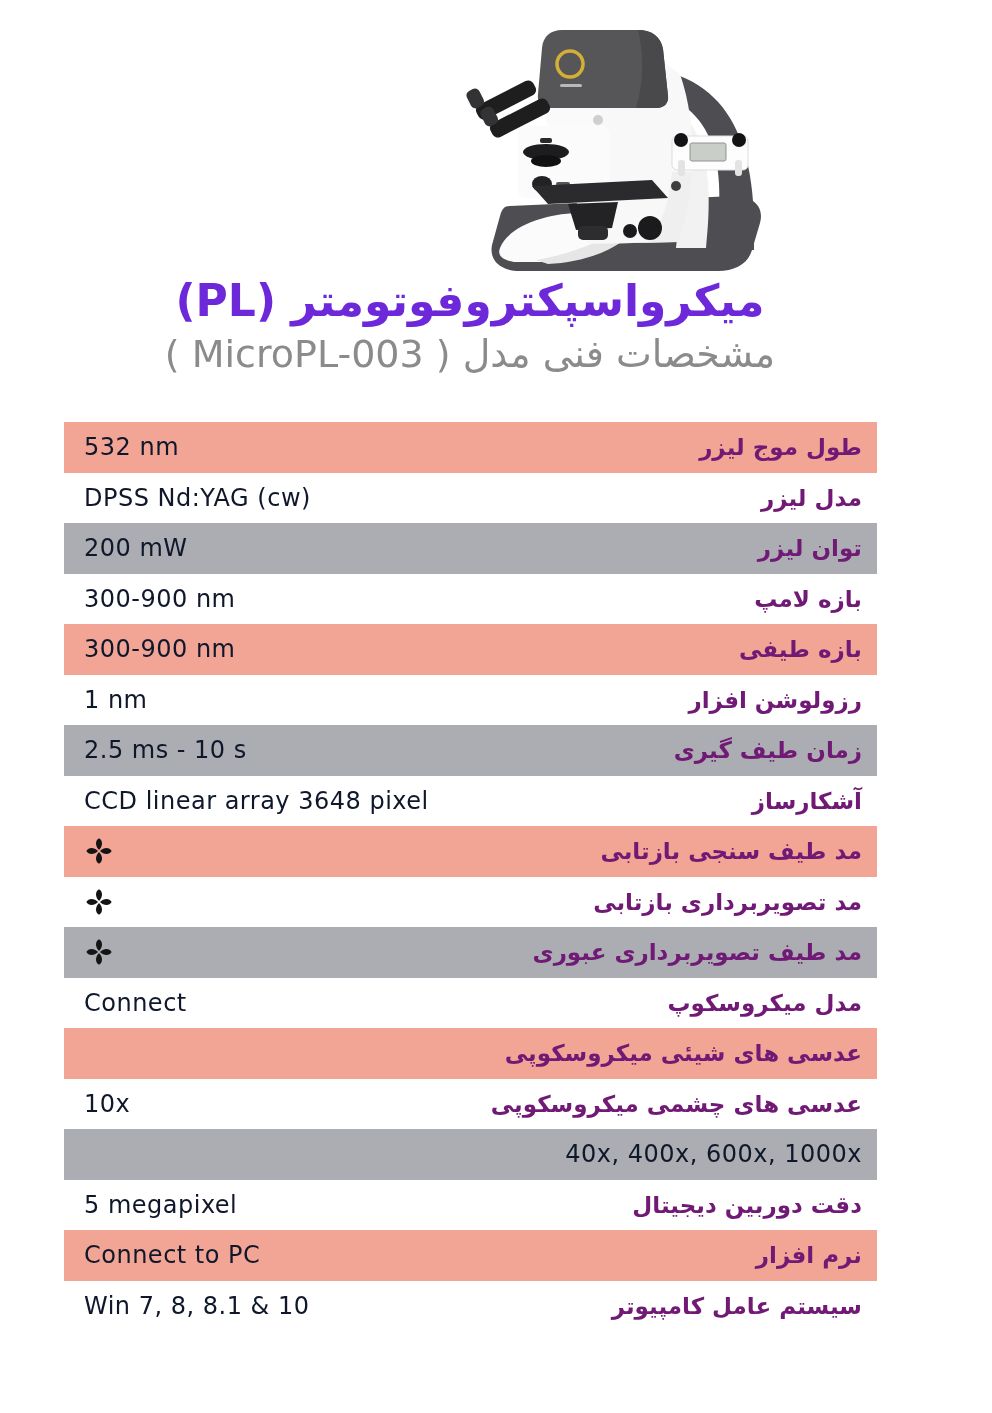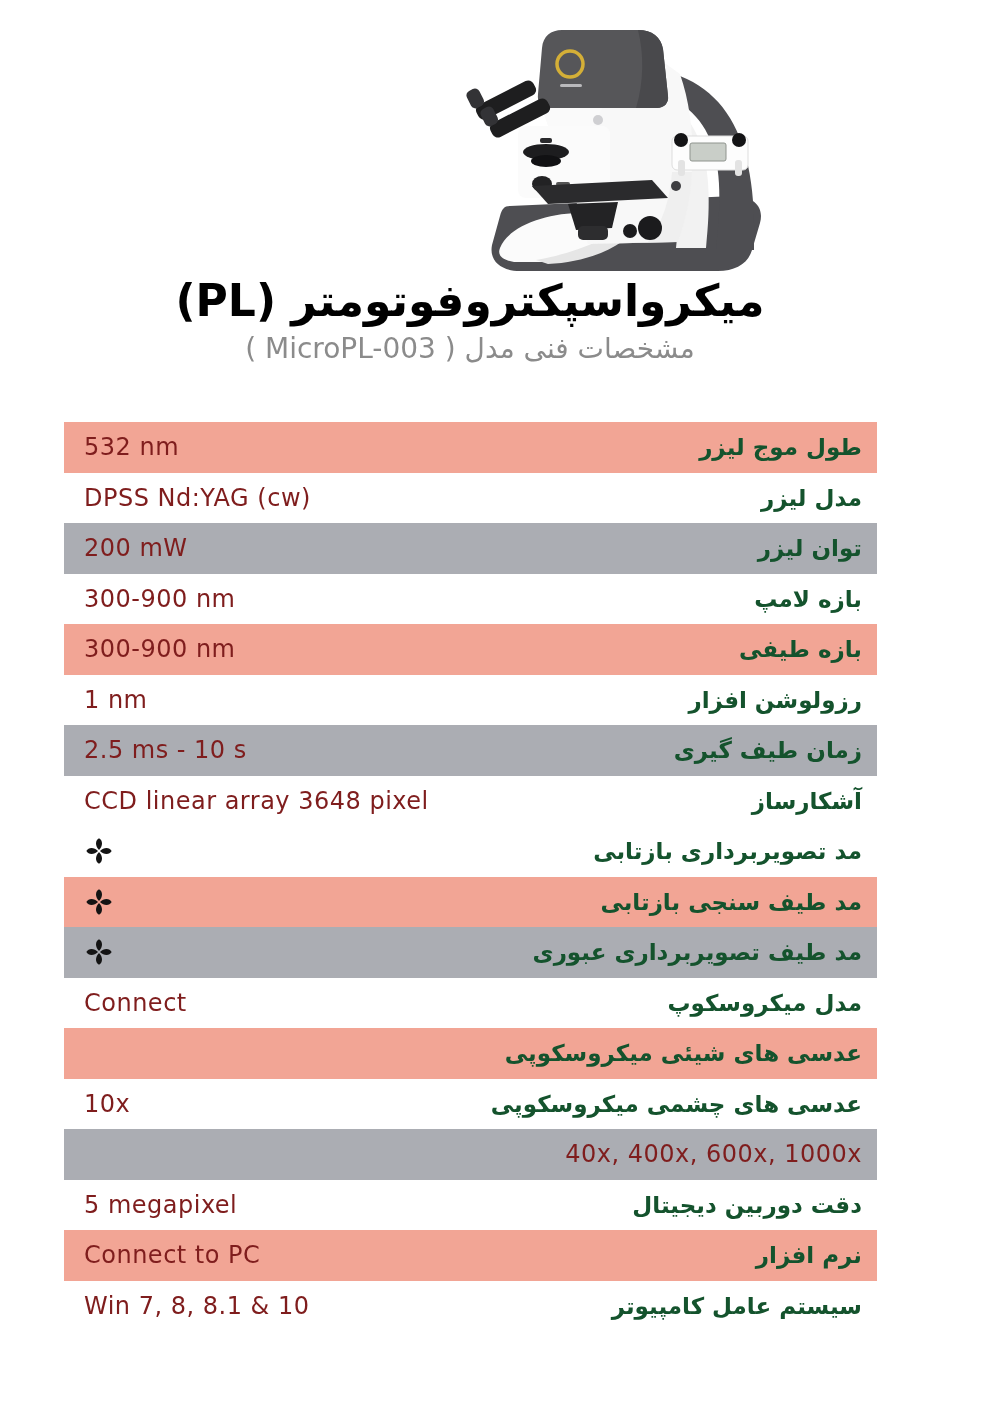--- a/index.html
+++ b/index.html
@@ -2,33 +2,33 @@
 <html lang="fa"><head>
 <meta charset="utf-8">
 <style>
   html,body{margin:0;padding:0;}
   body{
     width:992px;height:1413px;background:#ffffff;position:relative;
     font-family:"DejaVu Sans","Liberation Sans",sans-serif;overflow:hidden;
   }
   .hero{position:absolute;left:440px;top:8px;width:352px;height:276px;}
   .title-block{position:absolute;left:40px;top:276px;width:860px;text-align:center;direction:rtl;}
-  .page-title{font-size:44px;font-weight:bold;color:#000000;letter-spacing:0;line-height:1.15;}
-  .page-subtitle{font-size:28px;color:#8b8b8b;margin-top:6px;line-height:1.15;}
+  .page-title{font-size:44px;font-weight:bold;color:#6d28d9;letter-spacing:0;line-height:1.15;}
+  .page-subtitle{font-size:38px;color:#8b8b8b;margin-top:6px;line-height:1.15;}
   .spec-table{position:absolute;left:64px;top:422px;width:813px;}
   .spec-row{
     height:50.5px;box-sizing:border-box;direction:rtl;
     display:flex;align-items:center;justify-content:space-between;
     padding:0 15px 0 20px;
   }
   .row-salmon{background:#F2A595;}
   .row-gray{background:#ABADB3;}
   .row-white{background:transparent;}
-  .spec-label{font-size:23px;font-weight:bold;color:#14532d;white-space:nowrap;}
-  .spec-value{direction:ltr;font-size:24px;color:#7f1d1d;white-space:nowrap;letter-spacing:0.5px;}
+  .spec-label{font-size:23px;font-weight:bold;color:#701a75;white-space:nowrap;}
+  .spec-value{direction:ltr;font-size:24px;color:#0f172a;white-space:nowrap;letter-spacing:0.5px;}
   .spec-icon{display:none;line-height:0;}
   .spec-icon.show{display:block;}
   .spec-icon svg{width:30px;height:32px;}
 </style>
 </head>
 <body>
 
 <div class="hero">
   <svg viewBox="0 0 352 276" width="352" height="276">
 
@@ -129,52 +129,52 @@
   <div class="spec-row row-gray">
     <span class="spec-label">زمان طیف گیری</span>
     <span class="spec-value">2.5 ms - 10 s</span>
 
   </div>
 
   <div class="spec-row row-white">
     <span class="spec-label">آشکارساز</span>
     <span class="spec-value">CCD linear array 3648 pixel</span>
 
+  </div>
+
+  <div class="spec-row row-salmon">
+    <span class="spec-label">مد  طیف سنجی بازتابی</span>
+    <span class="spec-value"></span>
+    <span class="spec-icon show">
+      <svg viewBox="0 0 32 32">
+        <g fill="#141414">
+          <path d="M16,15 C20,11 20.5,5 16,2.5 C11.5,5 12,11 16,15 Z"></path>
+          <path d="M16,15 C20,11 20.5,5 16,2.5 C11.5,5 12,11 16,15 Z" transform="rotate(90 16 16)"></path>
+          <path d="M16,15 C20,11 20.5,5 16,2.5 C11.5,5 12,11 16,15 Z" transform="rotate(180 16 16)"></path>
+          <path d="M16,15 C20,11 20.5,5 16,2.5 C11.5,5 12,11 16,15 Z" transform="rotate(270 16 16)"></path>
+        </g>
+      </svg>
+    </span>
   </div>
 
   <div class="spec-row row-white">
     <span class="spec-label">مد  تصویربرداری بازتابی</span>
     <span class="spec-value"></span>
     <span class="spec-icon show">
       <svg viewBox="0 0 32 32">
         <g fill="#141414">
           <path d="M16,15 C20,11 20.5,5 16,2.5 C11.5,5 12,11 16,15 Z"></path>
           <path d="M16,15 C20,11 20.5,5 16,2.5 C11.5,5 12,11 16,15 Z" transform="rotate(90 16 16)"></path>
           <path d="M16,15 C20,11 20.5,5 16,2.5 C11.5,5 12,11 16,15 Z" transform="rotate(180 16 16)"></path>
           <path d="M16,15 C20,11 20.5,5 16,2.5 C11.5,5 12,11 16,15 Z" transform="rotate(270 16 16)"></path>
         </g>
       </svg>
     </span>
   </div>
 
-  <div class="spec-row row-salmon">
-    <span class="spec-label">مد  طیف سنجی بازتابی</span>
-    <span class="spec-value"></span>
-    <span class="spec-icon show">
-      <svg viewBox="0 0 32 32">
-        <g fill="#141414">
-          <path d="M16,15 C20,11 20.5,5 16,2.5 C11.5,5 12,11 16,15 Z"></path>
-          <path d="M16,15 C20,11 20.5,5 16,2.5 C11.5,5 12,11 16,15 Z" transform="rotate(90 16 16)"></path>
-          <path d="M16,15 C20,11 20.5,5 16,2.5 C11.5,5 12,11 16,15 Z" transform="rotate(180 16 16)"></path>
-          <path d="M16,15 C20,11 20.5,5 16,2.5 C11.5,5 12,11 16,15 Z" transform="rotate(270 16 16)"></path>
-        </g>
-      </svg>
-    </span>
-  </div>
-
   <div class="spec-row row-gray">
     <span class="spec-label">مد  طیف تصویربرداری عبوری</span>
     <span class="spec-value"></span>
     <span class="spec-icon show">
       <svg viewBox="0 0 32 32">
         <g fill="#141414">
           <path d="M16,15 C20,11 20.5,5 16,2.5 C11.5,5 12,11 16,15 Z"></path>
           <path d="M16,15 C20,11 20.5,5 16,2.5 C11.5,5 12,11 16,15 Z" transform="rotate(90 16 16)"></path>
           <path d="M16,15 C20,11 20.5,5 16,2.5 C11.5,5 12,11 16,15 Z" transform="rotate(180 16 16)"></path>
           <path d="M16,15 C20,11 20.5,5 16,2.5 C11.5,5 12,11 16,15 Z" transform="rotate(270 16 16)"></path>

